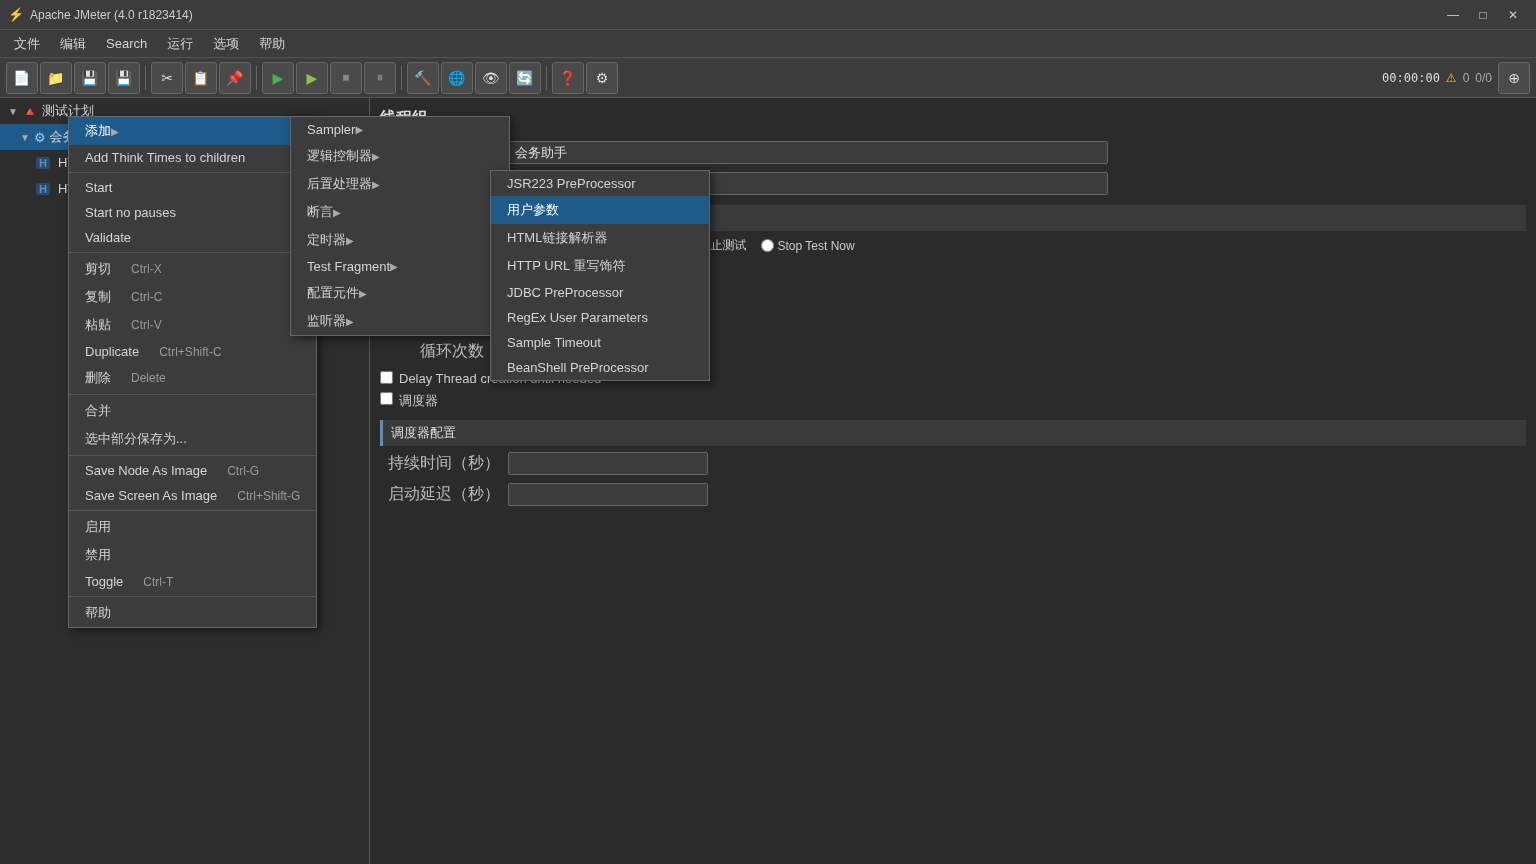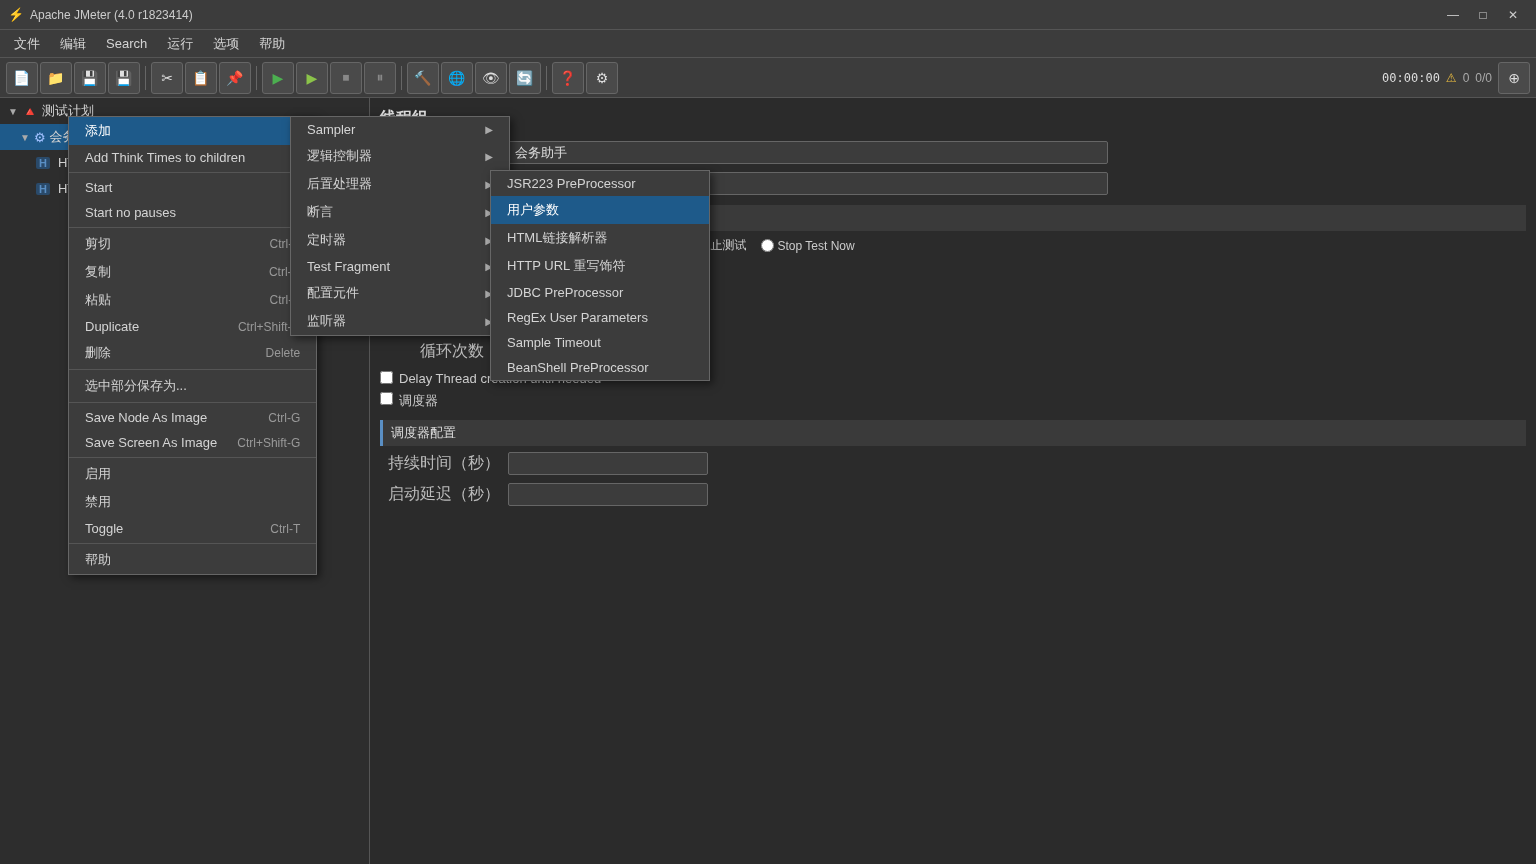--- a/index.html
+++ b/index.html
@@ -205,21 +205,20 @@
       min-width: 220px;
       z-index: 100;
     }
     .ctx-item {
       padding: 5px 16px;
       cursor: pointer;
       font-size: 13px;
       color: #d4d4d4;
       display: flex;
       align-items: center;
-      justify-content: space-between;
     }
     .ctx-item.highlighted { background: #1e5a8a; color: #fff; }
     .ctx-sep {
       height: 1px;
       background: #555;
       margin: 2px 0;
     }
     .ctx-shortcut {
       color: #999;
       font-size: 12px;
@@ -406,20 +405,23 @@
   <div class="ctx-item">
     <span>Add Think Times to children</span>
   </div>
   <div class="ctx-sep"></div>
   <div class="ctx-item">
     <span>Start</span>
   </div>
   <div class="ctx-item">
     <span>Start no pauses</span>
   </div>
+  <div class="ctx-item">
+    <span>Validate</span>
+  </div>
   <div class="ctx-sep"></div>
   <div class="ctx-item">
     <span>剪切</span>
     <span class="ctx-shortcut">Ctrl-X</span>
   </div>
   <div class="ctx-item">
     <span>复制</span>
     <span class="ctx-shortcut">Ctrl-C</span>
   </div>
   <div class="ctx-item">
@@ -429,20 +431,23 @@
   <div class="ctx-item">
     <span>Duplicate</span>
     <span class="ctx-shortcut">Ctrl+Shift-C</span>
   </div>
   <div class="ctx-item">
     <span>删除</span>
     <span class="ctx-shortcut">Delete</span>
   </div>
   <div class="ctx-sep"></div>
   <div class="ctx-item">
+    <span>合并</span>
+  </div>
+  <div class="ctx-item">
     <span>选中部分保存为...</span>
   </div>
   <div class="ctx-sep"></div>
   <div class="ctx-item">
     <span>Save Node As Image</span>
     <span class="ctx-shortcut">Ctrl-G</span>
   </div>
   <div class="ctx-item">
     <span>Save Screen As Image</span>
     <span class="ctx-shortcut">Ctrl+Shift-G</span>

